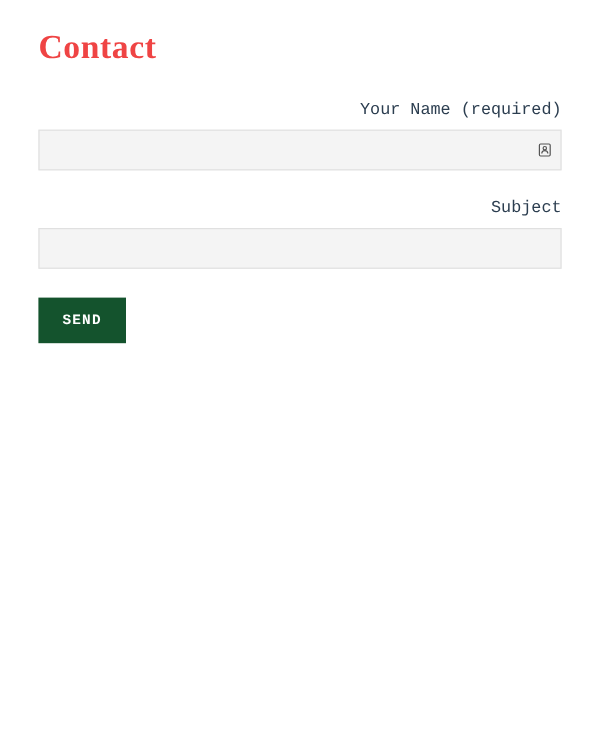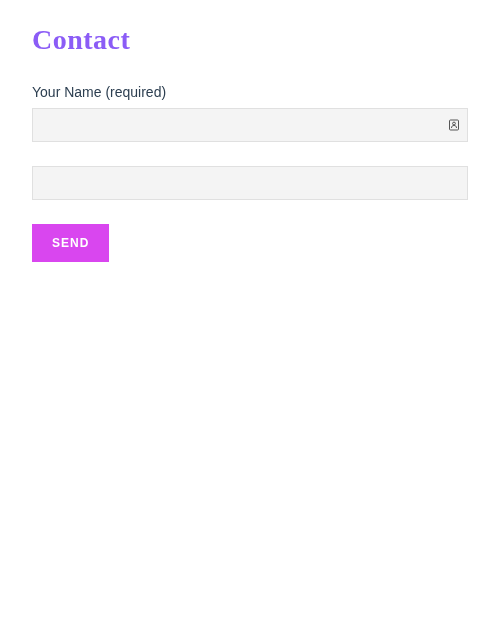--- a/index.html
+++ b/index.html
@@ -11,33 +11,34 @@
       font-family: Georgia, 'Times New Roman', serif;
       background: #fff;
       width: 500px;
       height: 622px;
       padding: 24px 32px;
       color: #1a2332;
     }
     .page-title {
       font-size: 28px;
       font-weight: bold;
-      color: #8b5cf6;
+      color: #ef4444;
       margin-bottom: 28px;
       letter-spacing: 0.5px;
     }
     .form-group {
       margin-bottom: 24px;
     }
     .form-label {
       display: block;
       font-size: 14px;
       color: #2c3e50;
       margin-bottom: 8px;
-      font-family: Liberation Sans, sans-serif;
+      font-family: Liberation Mono, monospace;
+      text-align: right;
     }
     .form-input {
       width: 100%;
       height: 34px;
       background: #f4f4f4;
       border: 1px solid #e0e0e0;
       padding: 6px 10px;
       font-size: 14px;
       font-family: inherit;
       color: #333;
@@ -64,28 +65,28 @@
       height: 198px;
       background: #f4f4f4;
       border: 1px solid #e0e0e0;
       padding: 8px 10px;
       font-size: 14px;
       font-family: inherit;
       color: #333;
       resize: both;
     }
     .send-button {
-      background: #d946ef;
+      background: #14532d;
       color: #fff;
       border: none;
       padding: 12px 20px;
       font-size: 12px;
       font-weight: bold;
       letter-spacing: 1px;
-      font-family: Liberation Sans, sans-serif;
+      font-family: Liberation Mono, monospace;
       cursor: pointer;
     }
   </style>
 </head>
 <body>
 
 <h1 class="page-title">Contact</h1>
 
 <form>
   <div class="form-group">
@@ -97,18 +98,19 @@
           <rect x="1.5" y="1" width="9" height="10" rx="1"></rect>
           <circle cx="6" cy="4.5" r="1.4"></circle>
           <path d="M3.5 9 C3.5 7.2 4.5 6.5 6 6.5 C7.5 6.5 8.5 7.2 8.5 9"></path>
         </svg>
       </span>
     </div>
   </div>
 
 
   <div class="form-group">
+    <label class="form-label">Subject</label>
     <input type="text" class="form-input" value="" style="">
   </div>
 
 
   <button type="submit" class="send-button">SEND</button>
 </form>
 
 </body></html>

